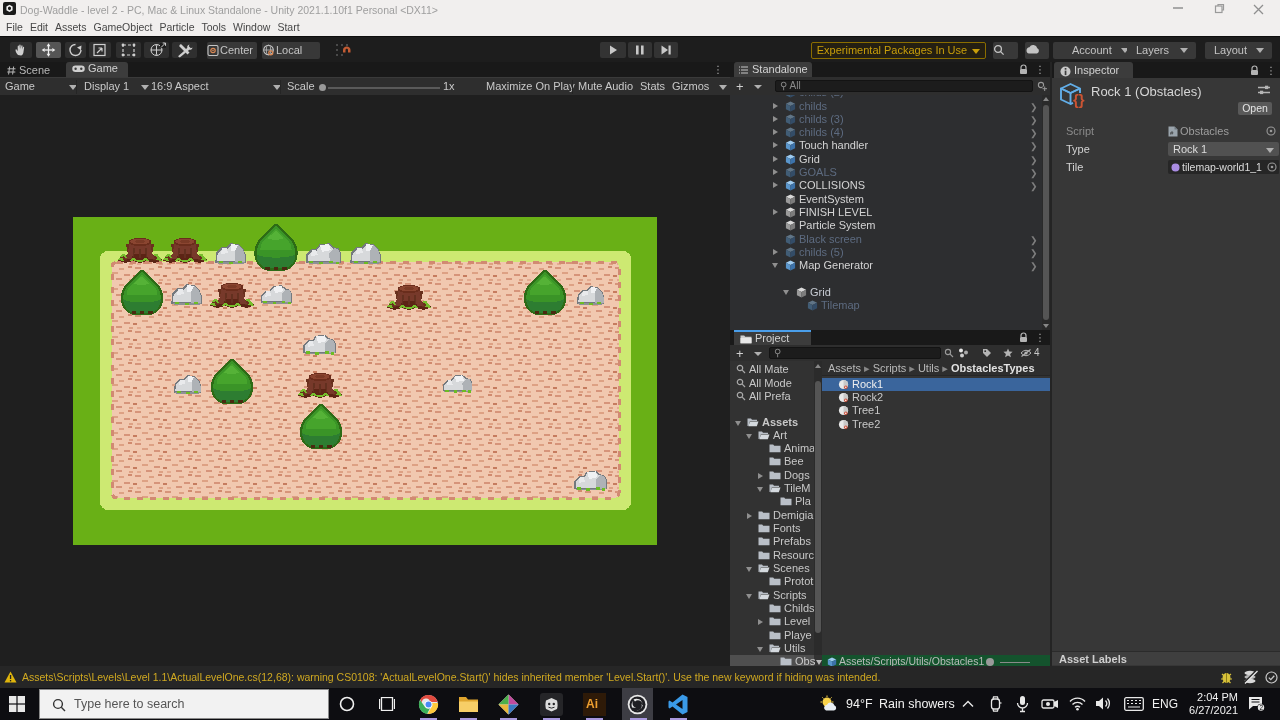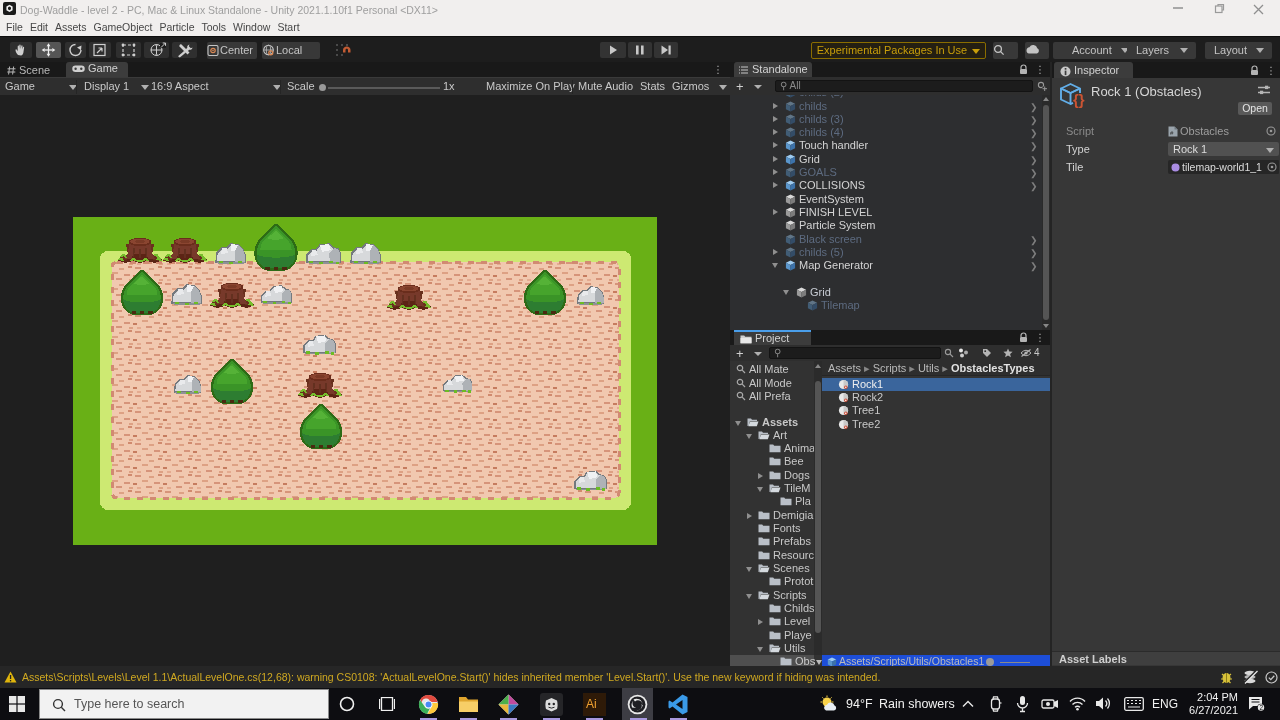--- a/index.html
+++ b/index.html
@@ -654,21 +654,21 @@
         </svg>Tree2</div>
 
   <div class="abs" style="left:730px;top:655.4px;width:84px;height:13px;background:#4f4f4f"></div>
   <div class="prow" style="left:730px;top:655.4px;width:92px;overflow:hidden">
         <span style="position:absolute;left:50px;top:0;white-space:nowrap"><svg width="12" height="10" viewBox="0 0 12 10" style="vertical-align:-1px;margin-right:3px">
             <path d="M0.5 1.5 H4.2 L5.2 2.7 H11.5 V9.3 H0.5 Z" fill="#b9bfc7"></path>
           </svg>Obs</span>
         <span style="position:absolute;left:86px;top:5px;width:0;height:0;border-left:3.5px solid transparent;border-right:3.5px solid transparent;border-top:5px solid #bbb"></span>
       </div>
 
-  <div class="abs" style="left:822px;top:655px;width:228px;height:13px;background:#1d4ed8;color:#bbb;font-size:10.5px;line-height:13px;white-space:nowrap;overflow:hidden">
+  <div class="abs" style="left:822px;top:655px;width:228px;height:13px;background:#14532d;color:#bbb;font-size:10.5px;line-height:13px;white-space:nowrap;overflow:hidden">
     <svg width="10" height="10" viewBox="0 0 12 12" style="vertical-align:-2px;margin:0 2px 0 5px">
           <path d="M6 0.5 L11 3 L6 5.5 L1 3 Z" fill="#9ecbf0"></path>
           <path d="M1 3 L6 5.5 V11.5 L1 9 Z" fill="#5a96cc"></path>
           <path d="M11 3 L6 5.5 V11.5 L11 9 Z" fill="#3c72aa"></path>
         </svg>Assets/Scripts/Utils/Obstacles1<span style="display:inline-block;width:8px;height:8px;border-radius:50%;background:#9a9a9a;vertical-align:-1px;margin-left:2px"></span>
     <span style="display:inline-block;width:30px;height:1.5px;background:#8a8a8a;vertical-align:2px;margin-left:3px"></span>
   </div>
 </div>
 
 <div id="inspector">
@@ -794,21 +794,21 @@
         <path d="M0.5 10.5 L10.5 10.5 L10.5 20.5 Z" fill="#e8b83a"></path>
         <path d="M10.5 10.5 L20.5 10.5 L10.5 20.5 Z" fill="#3a78c2"></path>
       </svg>
   <div class="abs" style="left:540px;top:5px;width:23px;height:23px;background:#252528;border-radius:3px"><svg style="margin:4px" width="15" height="15" viewBox="0 0 15 15">
           <path d="M7.5 1 L13 3.5 C13.8 6.5 13.8 9.5 13 12 L7.5 14.5 L2 12 C1.2 9.5 1.2 6.5 2 3.5 Z" fill="#ddd"></path>
           <circle cx="5.2" cy="7" r="1.2" fill="#252528"></circle>
           <circle cx="9.8" cy="7" r="1.2" fill="#252528"></circle>
           <path d="M4.5 10.2 Q7.5 12 10.5 10.2" fill="none" stroke="#252528" stroke-width="1"></path>
         </svg></div>
   <div class="abs" style="left:583px;top:5px;width:23px;height:23px;background:#2e1a08">
-        <span class="abs" style="left:3px;top:4px;color:#f0a030;font-size:12px;font-weight:normal">Ai</span>
+        <span class="abs" style="left:3px;top:4px;color:#f0a030;font-size:12px;font-weight:bold">Ai</span>
       </div>
   <div class="abs" style="left:622px;top:0;width:31px;height:32px;background:#3d3d44"></div>
   <svg class="abs" style="left:627px;top:6px" width="21" height="21" viewBox="0 0 21 21">
         <circle cx="10.5" cy="10.5" r="9.8" fill="#e8e8e8"></circle>
         <circle cx="10.5" cy="10.5" r="8" fill="#1e1e22"></circle>
         <path d="M6.5 5.5 A6 6 0 0 1 15.5 10 A4.5 4.5 0 0 0 8 7.5 Z" fill="#e8e8e8"></path>
         <path d="M5 13.5 A6 6 0 0 1 7.5 5.8 A4.5 4.5 0 0 0 9.5 14 Z" fill="#e8e8e8"></path>
         <path d="M15.8 11.5 A6 6 0 0 1 8.5 15.8 A4.5 4.5 0 0 0 14.2 9.5 Z" fill="#e8e8e8"></path>
       </svg>
   <svg class="abs" style="left:668px;top:6px" width="20" height="21" viewBox="0 0 20 21">

